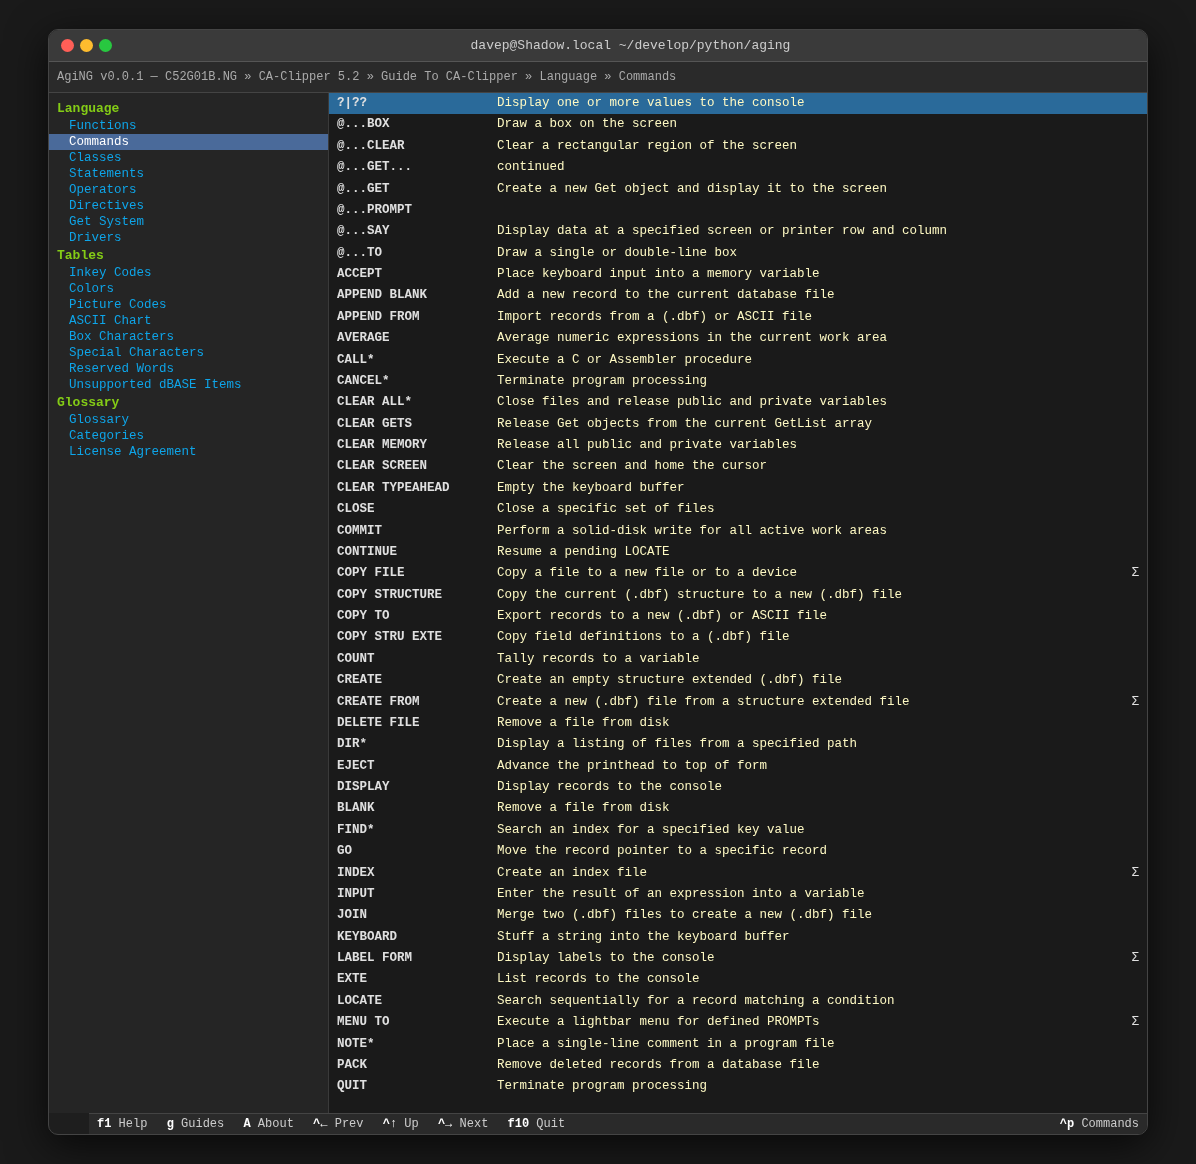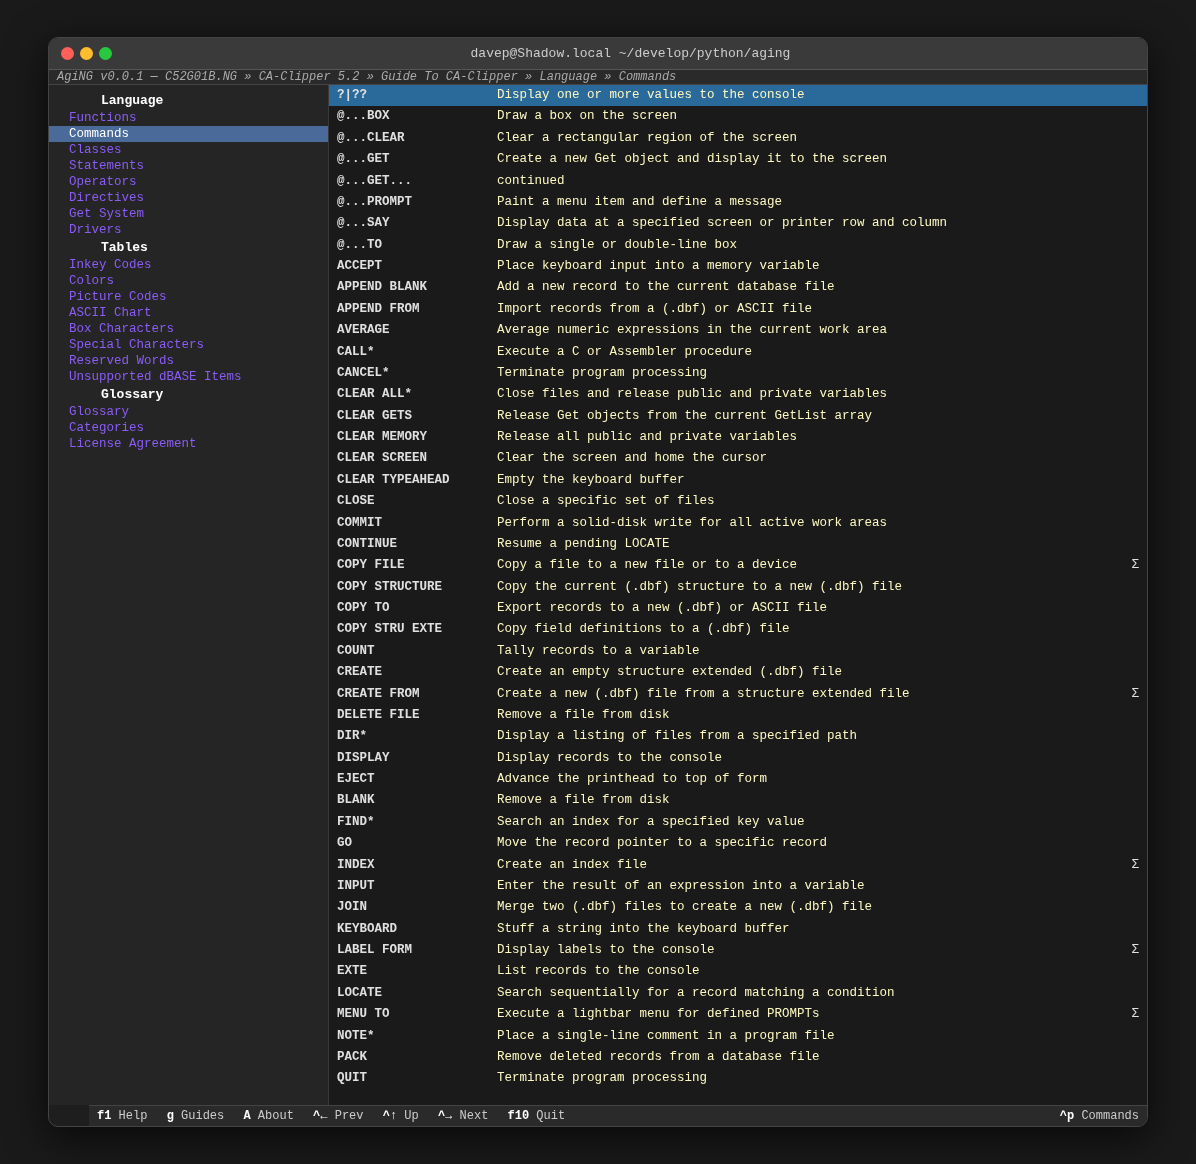--- a/index.html
+++ b/index.html
@@ -40,48 +40,46 @@
     .tl-yellow { background: #febc2e; }
     .tl-green { background: #28c840; }
     .title-text {
       flex: 1;
       text-align: center;
       color: #ccc;
       font-size: 13px;
     }
     .breadcrumb-bar {
       background: #2a2a2a;
-      padding: 0 8px;
+      padding: 8px 8px;
       color: #aaa;
       font-size: 12px;
       border-bottom: 1px solid #444;
-      font-style: italic;
     }
     .main-content {
       display: flex;
       height: 1020px;
       overflow: hidden;
     }
     .sidebar {
       width: 280px;
       background: #252525;
       border-right: 1px solid #3a3a3a;
       padding: 6px 0;
       overflow-y: auto;
       flex-shrink: 0;
     }
     .sidebar-section-header {
-      color: #ffffff;
+      color: #84cc16;
       font-size: 13px;
       font-weight: bold;
       padding: 2px 8px;
-      margin-left: 44px;
     }
     .sidebar-item {
-      color: #8b5cf6;
+      color: #0ea5e9;
       font-size: 12.5px;
       padding: 1px 8px 1px 20px;
       cursor: pointer;
     }
     .sidebar-item.active {
       background: #4a6a9a;
       color: #fff;
     }
     .content-area {
       flex: 1;
@@ -191,30 +189,29 @@
         </div>
         <div class="command-row">
           <span class="cmd-name">@...BOX</span>
           <span class="cmd-desc">Draw a box on the screen</span>
         </div>
         <div class="command-row">
           <span class="cmd-name">@...CLEAR</span>
           <span class="cmd-desc">Clear a rectangular region of the screen</span>
         </div>
         <div class="command-row">
+          <span class="cmd-name">@...GET...</span>
+          <span class="cmd-desc">continued</span>
+        </div>
+        <div class="command-row">
           <span class="cmd-name">@...GET</span>
           <span class="cmd-desc">Create a new Get object and display it to the screen</span>
         </div>
         <div class="command-row">
-          <span class="cmd-name">@...GET...</span>
-          <span class="cmd-desc">continued</span>
-        </div>
-        <div class="command-row">
           <span class="cmd-name">@...PROMPT</span>
-          <span class="cmd-desc">Paint a menu item and define a message</span>
         </div>
         <div class="command-row">
           <span class="cmd-name">@...SAY</span>
           <span class="cmd-desc">Display data at a specified screen or printer row and column</span>
         </div>
         <div class="command-row">
           <span class="cmd-name">@...TO</span>
           <span class="cmd-desc">Draw a single or double-line box</span>
         </div>
         <div class="command-row">
@@ -305,26 +302,26 @@
         </div>
         <div class="command-row">
           <span class="cmd-name">DELETE FILE</span>
           <span class="cmd-desc">Remove a file from disk</span>
         </div>
         <div class="command-row">
           <span class="cmd-name">DIR*</span>
           <span class="cmd-desc">Display a listing of files from a specified path</span>
         </div>
         <div class="command-row">
+          <span class="cmd-name">EJECT</span>
+          <span class="cmd-desc">Advance the printhead to top of form</span>
+        </div>
+        <div class="command-row">
           <span class="cmd-name">DISPLAY</span>
           <span class="cmd-desc">Display records to the console</span>
-        </div>
-        <div class="command-row">
-          <span class="cmd-name">EJECT</span>
-          <span class="cmd-desc">Advance the printhead to top of form</span>
         </div>
         <div class="command-row">
           <span class="cmd-name">BLANK</span>
           <span class="cmd-desc">Remove a file from disk</span>
         </div>
         <div class="command-row">
           <span class="cmd-name">FIND*</span>
           <span class="cmd-desc">Search an index for a specified key value</span>
         </div>
         <div class="command-row">

